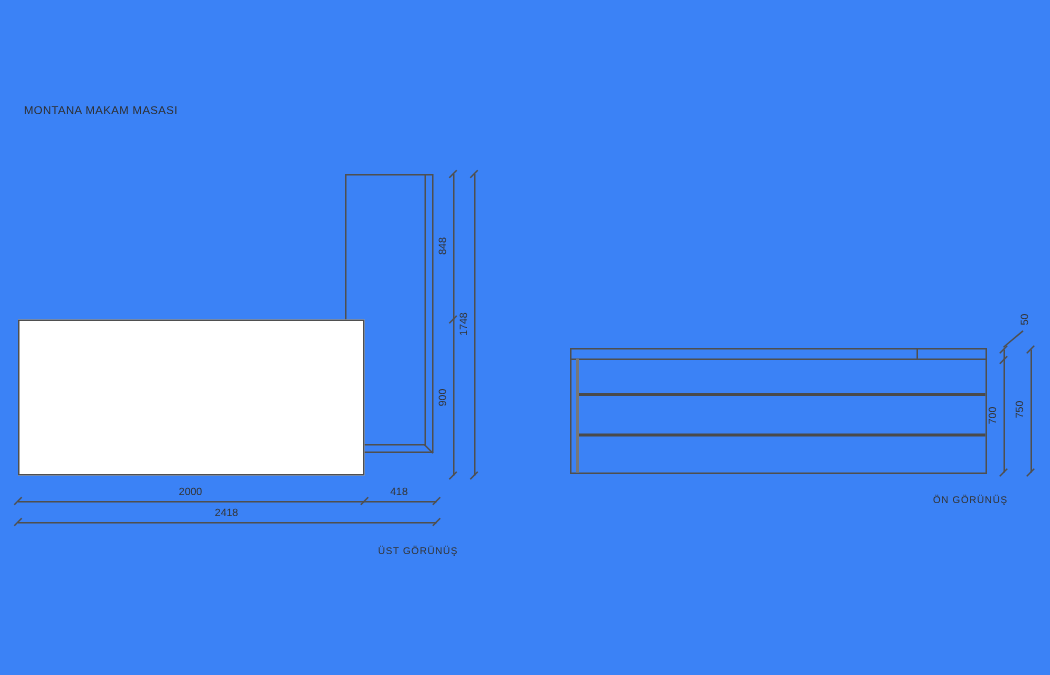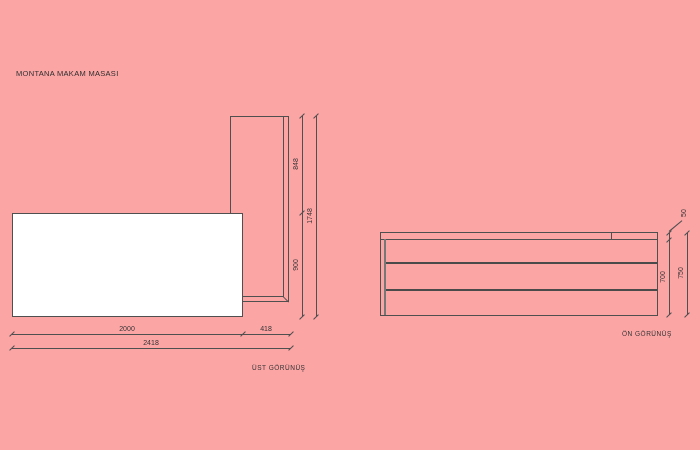--- a/index.html
+++ b/index.html
@@ -1,17 +1,17 @@
 <!DOCTYPE html>
 <html><head>
 <meta charset="utf-8">
 <style>
   html,body{margin:0;padding:0;background:#fff;}
   #canvas{
-    position:relative;width:700px;height:450px;background:#fca5a5;overflow:hidden;
+    position:relative;width:700px;height:450px;background:#3b82f6;overflow:hidden;
     font-family:"Liberation Sans","DejaVu Sans",sans-serif;color:#333;
   }
   .abs{position:absolute;}
   
   .outline{position:absolute;border:1px solid #4f4f4f;box-sizing:border-box;background:transparent;}
   .filled{background:#ffffff;}
   .hline{position:absolute;height:1px;background:#4f4f4f;}
   .vline{position:absolute;width:1px;background:#4f4f4f;}
   .thickline{position:absolute;height:2px;background:#4a4a4a;}
   .diag{position:absolute;height:1px;background:#4f4f4f;transform-origin:left center;}

